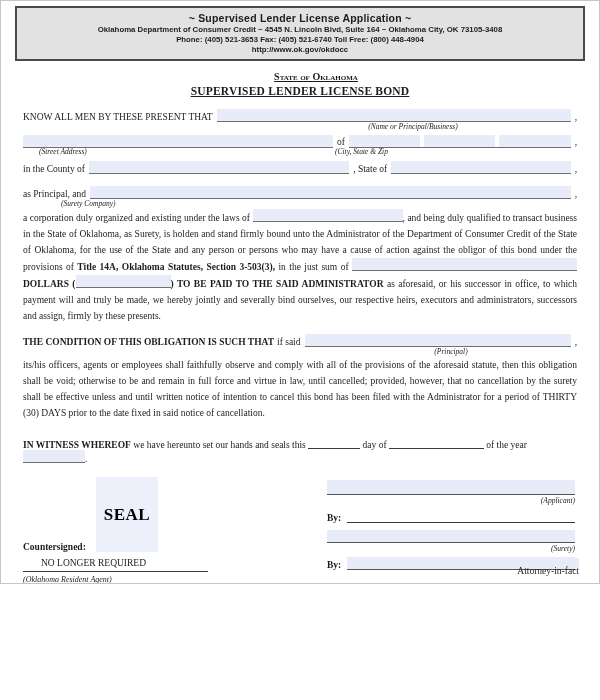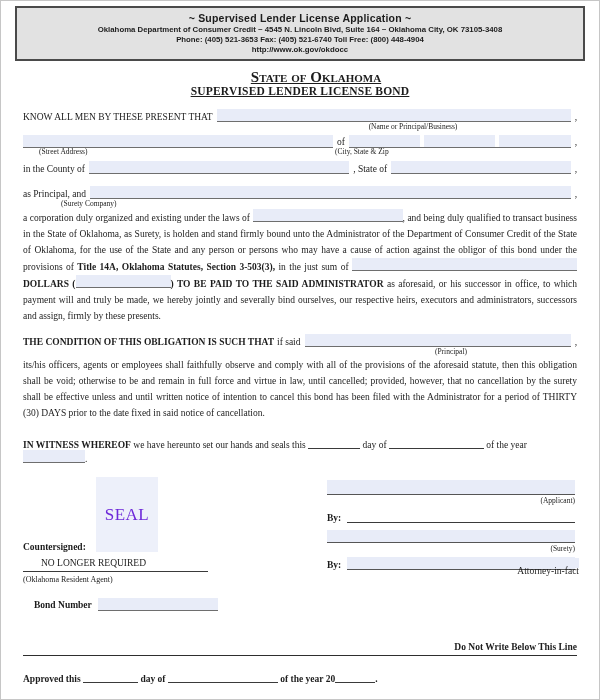--- a/index.html
+++ b/index.html
@@ -1,56 +1,56 @@
 <!DOCTYPE html>
 <html><head>
 <meta charset="utf-8">
 <style>
   html,body { margin:0; padding:0; background:#fff; }
   .page {
-    width:600px; height:700px; box-sizing:border-box; position:relative;
+    width:600px; height:584px; box-sizing:border-box; position:relative;
     background:#ffffff; border:1px solid #c6c6c6; overflow:hidden;
     font-family:"Liberation Serif", serif; color:#1c1c1c;
   }
   
   .hdr {
     margin:5px 14px 0 14px; border:2px solid #4a4a4a; background:#e2e2e2;
     text-align:center; padding:4px 4px 5px 4px;
     font-family:"Liberation Sans", sans-serif; font-weight:bold;
   }
   .hdr-title { font-size:10.5px; letter-spacing:0.2px; }
   .hdr-line  { font-size:7.8px; margin-top:1px; }
   
   .doc-title { text-align:center; margin-top:9px; line-height:14px; }
-  .t1 { font-weight:bold; font-variant:small-caps; font-size:15px; text-decoration:underline;padding-left:32px; }
+  .t1 { font-weight:bold; font-variant:small-caps; font-size:10px; text-decoration:underline;padding-left:32px; }
   .t2 { font-weight:bold; font-size:11.5px; text-decoration:underline; letter-spacing:0.2px; }
   
   .content { margin:11px 22px 0 22px; font-size:9.5px; }
   b { font-weight:bold; }
   .fld { background:#e8ecf8; border-bottom:1px solid #6e6e6e; display:inline-block; height:12px; vertical-align:baseline; margin-bottom:-1px; }
   .bl  { border-bottom:1px solid #3a3a3a; display:inline-block; height:11px; vertical-align:baseline; margin-bottom:-1px; }
   .row { display:flex; align-items:flex-end; }
   .row .grow { flex:1; }
-  .cap { font-size:7.5px; color:#222; }
+  .cap { font-style:italic; font-size:7.5px; color:#222; }
   .cap-row { position:relative; height:11px; }
   .seg-wrap { flex:1; display:flex; gap:4px; border-bottom:1px solid #6e6e6e; margin-bottom:-1px; }
   .seg { flex:1; background:#e8ecf8; height:12px; }
   .w310 { width:310px; flex:none; }
   .mx { margin:0 4px; }
   .just { text-align:justify; line-height:16px; }
   .in150 { width:150px; } .in225 { width:225px; } .in95 { width:95px; }
   .w52 { width:52px; } .w95 { width:95px; } .w62 { width:62px; }
   .w55 { width:55px; } .w110 { width:110px; } .w40 { width:40px; } .w120 { width:120px; }
   
   .sig { position:relative; height:148px; margin-top:8px; font-size:9.5px; }
   .seal-box {
     position:absolute; left:73px; top:5px; width:62px; height:75px;
     background:#edf0fa; display:flex; align-items:center; justify-content:center;
   }
-  .seal-text { font-size:17px; color:#6d28d9; letter-spacing:0.5px; }
+  .seal-text { font-size:17px; color:#000000; letter-spacing:0.5px;font-weight:bold; }
   .r-col { position:absolute; left:304px; width:248px; }
   .sig-fld { display:block; height:14px; background:#e8ecf8; border-bottom:1px solid #555; }
   .cap-right { text-align:right; display:block; margin-top:1px; }
   .by-row { display:flex; align-items:flex-end; }
   .by-lab { font-weight:bold; margin-right:6px; }
   .by-line { flex:1; border-bottom:1px solid #3a3a3a; height:11px; }
   .by-fld { flex:1; background:#e8ecf8; border-bottom:1px solid #555; height:12px; }
   .strip { position:absolute; left:333px; top:86px; width:223px; height:10px; background:#e8ecf8; }
   .attorney { position:absolute; left:308px; top:94px; width:248px; text-align:right; }
   .countersigned { position:absolute; left:0; top:70px; font-weight:bold; }

